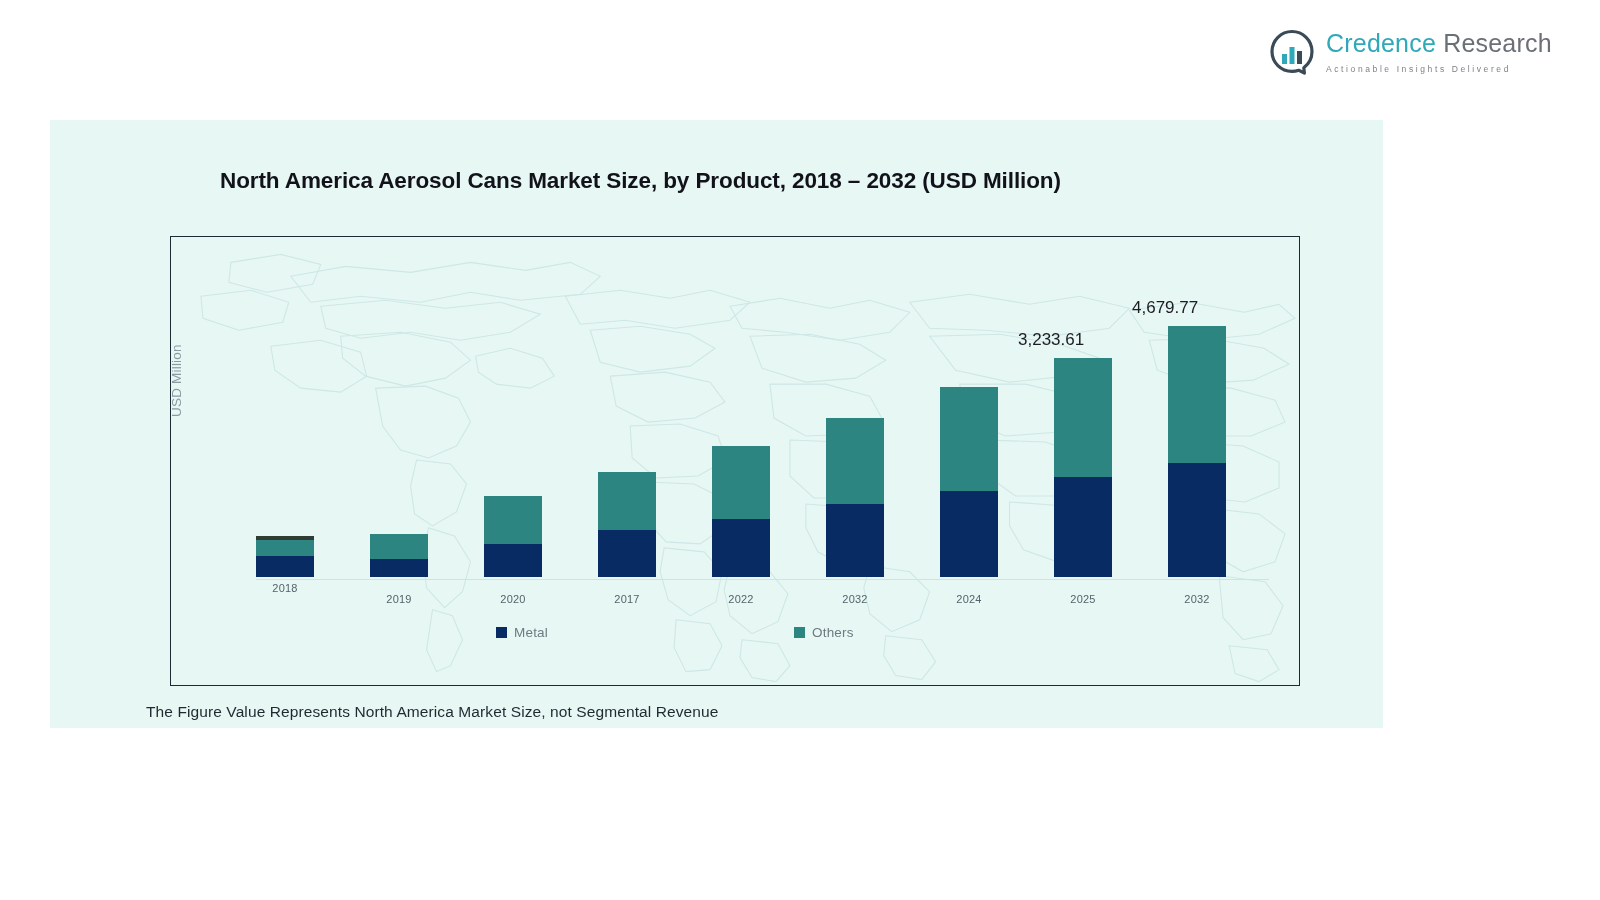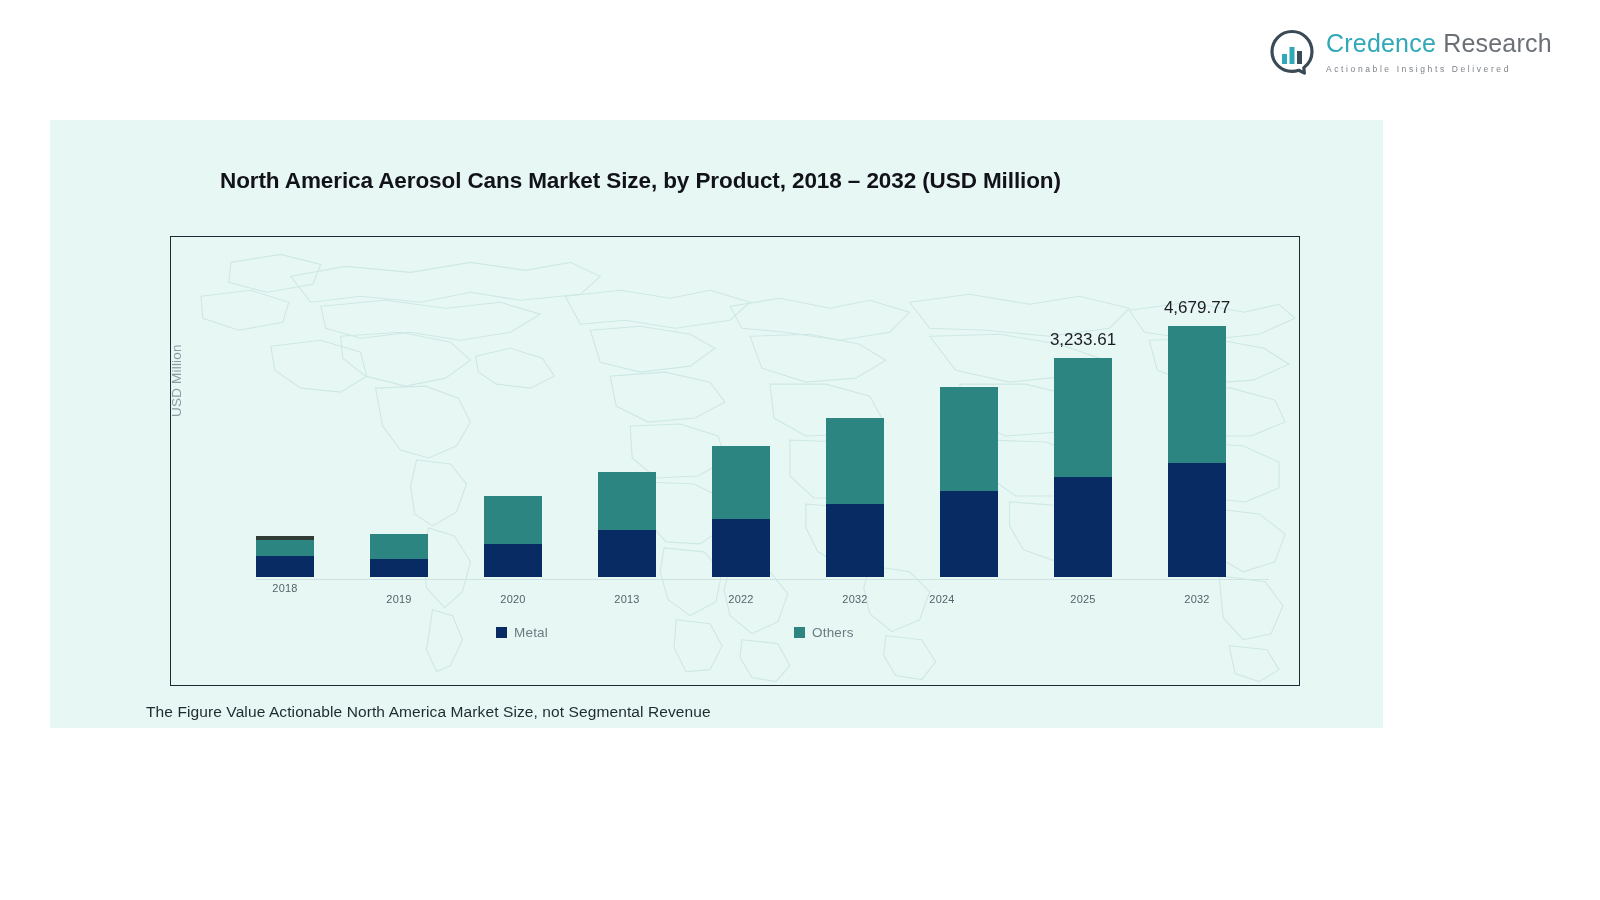--- a/index.html
+++ b/index.html
@@ -62,21 +62,21 @@
   .seg { position: absolute; left: 0; width: 100%; }
   .seg-metal { background: #092b63; }
   .seg-others { background: #2d8581; }
   .seg-cap { background: #2f3b33; }
 
   .bar-label {
     position: absolute; bottom: 0; width: 58px; text-align: center;
     font-size: 11px; color: #55636b; letter-spacing: .2px;
   }
   .value-label {
-    position: absolute; text-align: center; width: 130px;
+    position: absolute; text-align: left; width: 130px;
     font-size: 17px; color: #1c1c24; white-space: nowrap;
   }
 
   
   .legend { position: absolute; left: 0; top: 388px; width: 100%; height: 20px; }
   .legend-item { position: absolute; display: flex; align-items: center; gap: 7px; }
   .legend-swatch { width: 11px; height: 11px; }
   .legend-text { font-size: 13.5px; color: #6d7a83; letter-spacing: .2px; }
 
   
@@ -176,36 +176,36 @@
             <div class="bar-label" style="left: 199px; bottom: 80px;">2019</div>
             <div class="bar" style="left: 313px; bottom: 108px; height: 81px;">
               <div class="seg seg-metal" style="bottom: 0px; height: 33px; background: rgb(9, 43, 99);"></div>
               <div class="seg seg-others" style="bottom: 33px; height: 48px; background: rgb(45, 133, 129);"></div>
             </div>
             <div class="bar-label" style="left: 313px; bottom: 80px;">2020</div>
             <div class="bar" style="left: 427px; bottom: 108px; height: 105px;">
               <div class="seg seg-metal" style="bottom: 0px; height: 47px; background: rgb(9, 43, 99);"></div>
               <div class="seg seg-others" style="bottom: 47px; height: 58px; background: rgb(45, 133, 129);"></div>
             </div>
-            <div class="bar-label" style="left: 427px; bottom: 80px;">2013</div>
+            <div class="bar-label" style="left: 427px; bottom: 80px;">2017</div>
             <div class="bar" style="left: 541px; bottom: 108px; height: 131px;">
               <div class="seg seg-metal" style="bottom: 0px; height: 58px; background: rgb(9, 43, 99);"></div>
               <div class="seg seg-others" style="bottom: 58px; height: 73px; background: rgb(45, 133, 129);"></div>
             </div>
             <div class="bar-label" style="left: 541px; bottom: 80px;">2022</div>
             <div class="bar" style="left: 655px; bottom: 108px; height: 159px;">
               <div class="seg seg-metal" style="bottom: 0px; height: 73px; background: rgb(9, 43, 99);"></div>
               <div class="seg seg-others" style="bottom: 73px; height: 86px; background: rgb(45, 133, 129);"></div>
             </div>
             <div class="bar-label" style="left: 655px; bottom: 80px;">2032</div>
             <div class="bar" style="left: 769px; bottom: 108px; height: 190px;">
               <div class="seg seg-metal" style="bottom: 0px; height: 86px; background: rgb(9, 43, 99);"></div>
               <div class="seg seg-others" style="bottom: 86px; height: 104px; background: rgb(45, 133, 129);"></div>
             </div>
-            <div class="bar-label" style="left: 742px; bottom: 80px; text-align: center;">2024</div>
+            <div class="bar-label" style="left: 769px; bottom: 80px; text-align: center;">2024</div>
             <div class="bar" style="left: 883px; bottom: 108px; height: 219px;">
               <div class="seg seg-metal" style="bottom: 0px; height: 100px; background: rgb(9, 43, 99);"></div>
               <div class="seg seg-others" style="bottom: 100px; height: 119px; background: rgb(45, 133, 129);"></div>
             </div>
             <div class="bar-label" style="left: 883px; bottom: 80px;">2025</div>
             <div class="bar" style="left: 997px; bottom: 108px; height: 251px;">
               <div class="seg seg-metal" style="bottom: 0px; height: 114px; background: rgb(9, 43, 99);"></div>
               <div class="seg seg-others" style="bottom: 114px; height: 137px; background: rgb(45, 133, 129);"></div>
             </div>
             <div class="bar-label" style="left: 997px; bottom: 80px;">2032</div>
@@ -218,15 +218,15 @@
             <span class="legend-text">Metal</span>
           </div>
           <div class="legend-item" style="left:623px;">
             <span class="legend-swatch" style="background: rgb(45, 133, 129);"></span>
             <span class="legend-text">Others</span>
           </div>
         </div>
       </div>
     </div>
 
-    <div class="footnote">The Figure Value Actionable North America Market Size, not Segmental Revenue</div>
+    <div class="footnote">The Figure Value Represents North America Market Size, not Segmental Revenue</div>
   </div>
 </div>
 
 </body></html>

